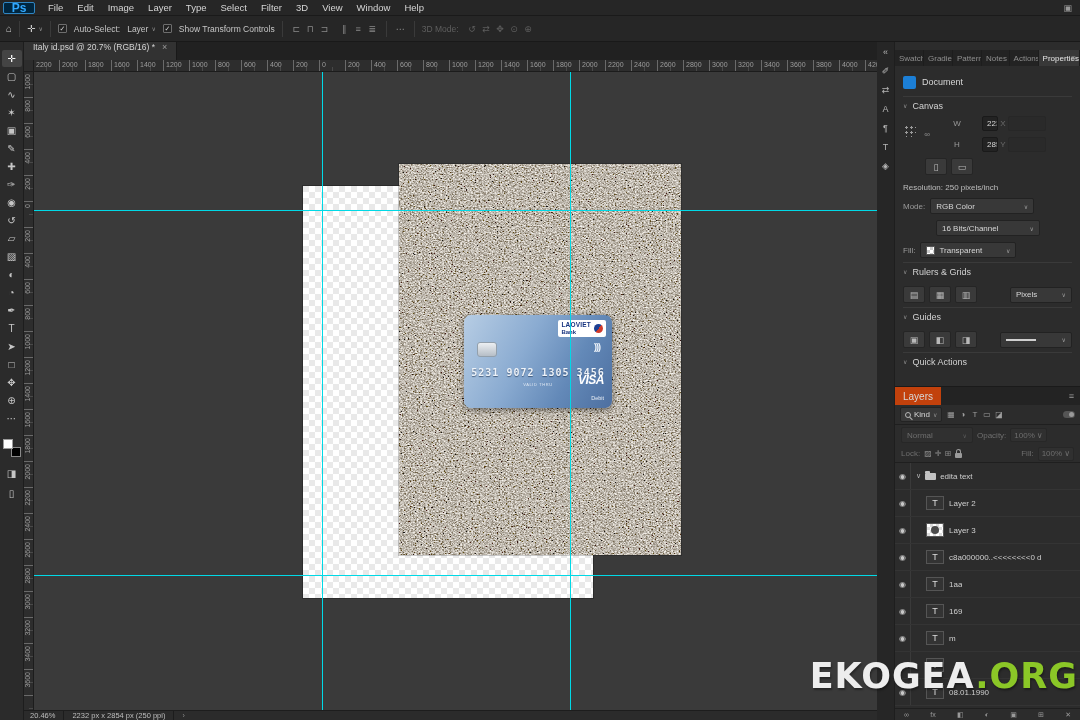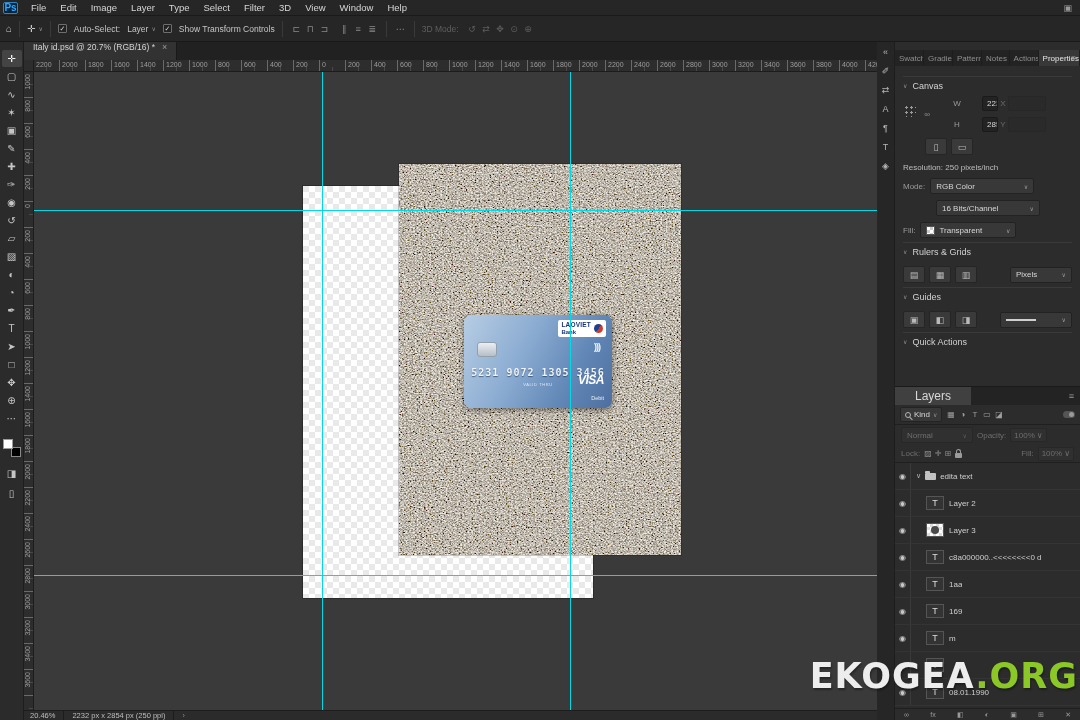--- a/index.html
+++ b/index.html
@@ -1,21 +1,21 @@
 <!DOCTYPE html>
 <html><head>
 <meta charset="utf-8">
 <style>
   *{box-sizing:border-box;margin:0;padding:0}
   html,body{width:1080px;height:720px;overflow:hidden}
   body{position:relative;background:#2c2c2c;font-family:"Liberation Sans","DejaVu Sans",sans-serif;color:#d0d0d0;-webkit-user-select:none}
 
   
   .menubar{position:absolute;left:0;top:0;width:1080px;height:16px;background:#262626;display:flex;align-items:center;border-bottom:1px solid #1a1a1a;z-index:20}
-  .ps-logo{width:15px;height:12px;margin:0 6px 0 3px;background:#00263f;border:1px solid #2f85c2;color:#31a8ff;font-size:10px;font-weight:bold;display:flex;align-items:center;justify-content:center;border-radius:2px}
+  .ps-logo{width:32px;height:12px;margin:0 6px 0 3px;background:#00263f;border:1px solid #2f85c2;color:#31a8ff;font-size:12px;font-weight:bold;display:flex;align-items:center;justify-content:center;border-radius:2px}
   .menu-item{font-size:9.5px;color:#d6d6d6;padding:0 7px;line-height:16px;white-space:nowrap}
   .mb-right{margin-left:auto;color:#9a9a9a;font-size:9px;padding:0 8px}
 
   
   .optionsbar{position:absolute;left:0;top:16px;width:1080px;height:26px;background:#262626;display:flex;align-items:center;gap:7px;border-bottom:1px solid #191919;padding:0 6px;z-index:20}
   .ob-sep{width:1px;height:16px;background:#3a3a3a}
   .ob-icon{color:#c9c9c9;font-size:10px}
   .ob-chev{color:#8d8d8d;font-size:6px}
   .ob-label{font-size:8.5px;color:#c6c6c6;white-space:nowrap}
   .ob-dd{display:flex;align-items:center;gap:3px}
@@ -116,21 +116,21 @@
   .dropdown{display:inline-flex;align-items:center;justify-content:space-between;gap:4px;height:16px;background:#383838;border:1px solid #222;border-radius:2px;color:#d6d6d6;font-size:8px;padding:0 5px;white-space:nowrap}
   .dropdown .chev{color:#9a9a9a;font-size:6px}
   .checker-swatch{width:9px;height:9px;border:1px solid #555;background:conic-gradient(#ccc 25%,#fff 0 50%,#ccc 0 75%,#fff 0) 0 0/6px 6px}
   .line-sample{width:30px;height:2px;background:#cfcfcf}
   .prowflex{display:flex;align-items:center;gap:4px;margin-top:6px}
   .spacer{flex:1}
 
   
   .layers{position:absolute;left:0;top:344px;right:0;height:334px;background:#2c2c2c;border-top:1px solid #1a1a1a}
   .ltabrow{display:flex;height:18px;background:#232323;align-items:stretch}
-  .ltab{background:#404040;color:#d8d8d8;font-size:12px;padding:0 20px;display:flex;align-items:center}
+  .ltab{background:#c2410c;color:#d8d8d8;font-size:10px;padding:0 8px;display:flex;align-items:center}
   .lmenu{margin-left:auto;color:#9a9a9a;font-size:9px;padding:0 6px;display:flex;align-items:center}
   .lfilter{display:flex;align-items:center;gap:3px;padding:0 5px;height:20px;border-bottom:1px solid #1f1f1f}
   .kind-dd{display:flex;align-items:center;gap:3px;background:#383838;border:1px solid #232323;border-radius:2px;height:15px;padding:0 4px;color:#d6d6d6;font-size:8px}
   .mag{position:relative;width:6px;height:6px;border:1px solid #b5b5b5;border-radius:50%;display:inline-block}
   .mag::after{content:"";position:absolute;right:-3px;bottom:-2px;width:4px;height:1px;background:#b5b5b5;transform:rotate(45deg)}
   .lficon{color:#9f9f9f;font-size:8px;width:11px;text-align:center}
   .fpill{width:12px;height:7px;border-radius:4px;background:#555;position:relative;display:inline-block;margin-left:2px}
   .fpill::after{content:"";position:absolute;right:1px;top:1px;width:5px;height:5px;border-radius:50%;background:#999}
   .lblend{display:flex;align-items:center;gap:4px;padding:0 6px;height:20px}
   .dd-dis{background:#303030;border-color:#272727;color:#6e6e6e}
@@ -335,20 +335,24 @@
         <span class="ptab">Swatches</span>
         <span class="ptab">Gradients</span>
         <span class="ptab">Patterns</span>
         <span class="ptab">Notes</span>
         <span class="ptab">Actions</span>
         <span class="ptab active">Properties</span>
       </div>
     <span class="ptab-menu" style="position:absolute;right:0;top:8px;height:16px">≡</span>
 
     <div class="props">
+      <div class="doc-row">
+        <span class="psd-icon"></span>
+        <span class="doc-label">Document</span>
+      </div>
 
       <div class="psec">
         <span class="chev">∨</span>
         <span>Canvas</span>
       </div>
 
       <div class="whxy-wrap">
         <span class="anchor"></span>
         <div class="whxy">
           <span class="flabel">W</span>

